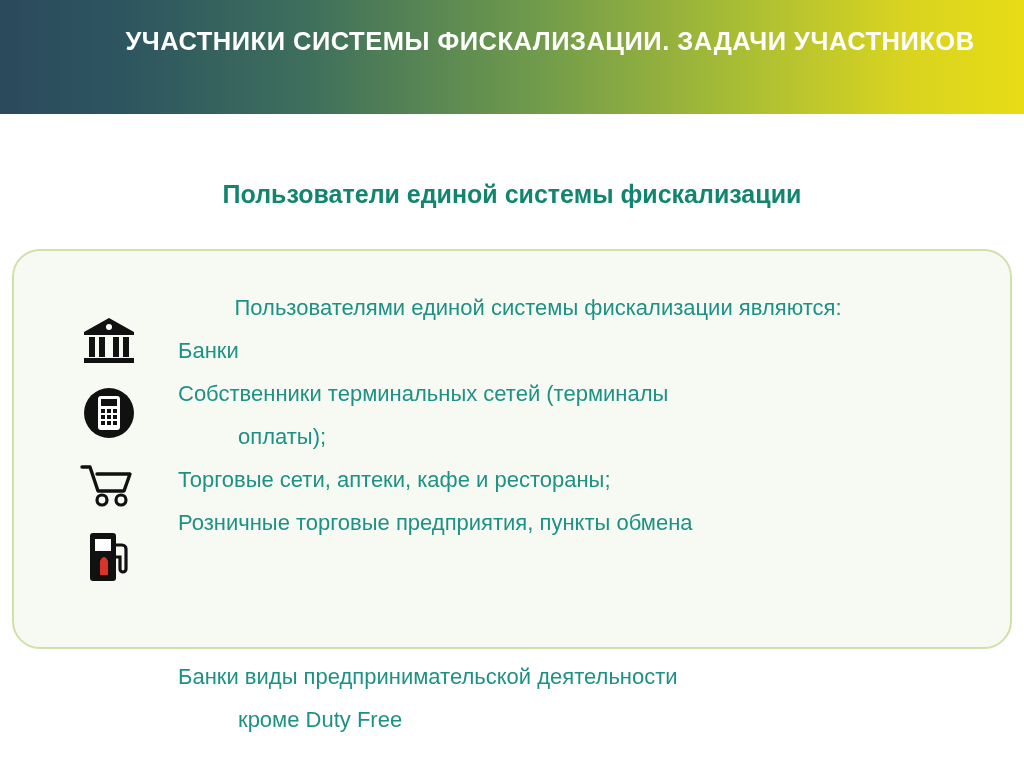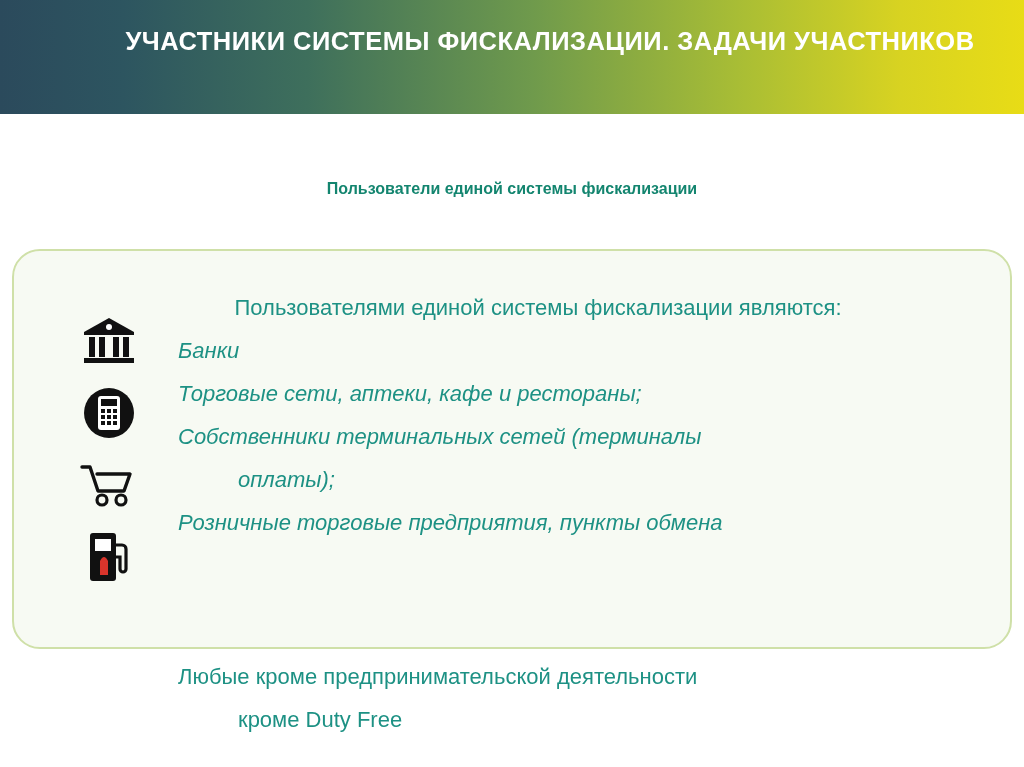--- a/index.html
+++ b/index.html
@@ -52,21 +52,21 @@
   }
 
   
   .slide-heading {
     position: absolute;
     left: 0;
     top: 180px;
     width: 1024px;
     text-align: center;
     color: #13856f;
-    font-size: 16px;
+    font-size: 25px;
     font-weight: bold;
   }
 
   
   .content-card {
     position: absolute;
     left: 12px;
     top: 249px;
     width: 1000px;
     height: 400px;
@@ -109,21 +109,20 @@
     text-align: center;
   }
   .bullet-list {
     list-style: none;
     margin: 0;
     padding: 0;
   }
   .bullet-list li {
     padding-left: 10px;
     color: #1d9184;
-    font-style: italic;
   }
   .bullet-list li .wrap2 {
     display: block;
     padding-left: 60px;
   }
 
   
   .overflow-lines {
     position: absolute;
     left: 178px;
@@ -203,30 +202,30 @@
 
 </div>
 
 <div class="text-col">
   <div class="lead">Пользователями единой системы фискализации являются:</div>
   <ul class="bullet-list">
     <li>
       <span>Банки</span>
     </li>
     <li>
-      <span>Торговые сети, аптеки, кафе и рестораны;</span>
-    </li>
-    <li>
       <span>Собственники терминальных сетей (терминалы</span>
       <span class="wrap2">оплаты);</span>
     </li>
     <li>
+      <span>Торговые сети, аптеки, кафе и рестораны;</span>
+    </li>
+    <li>
       <span>Розничные торговые предприятия, пункты обмена</span>
     </li>
   </ul>
 </div>
 
 <div class="overflow-lines">
   <div>
-    <span>Любые кроме предпринимательской деятельности</span>
+    <span>Банки виды предпринимательской деятельности</span>
     <span class="wrap2">кроме Duty Free</span>
   </div>
 </div>
 
 </body></html>

